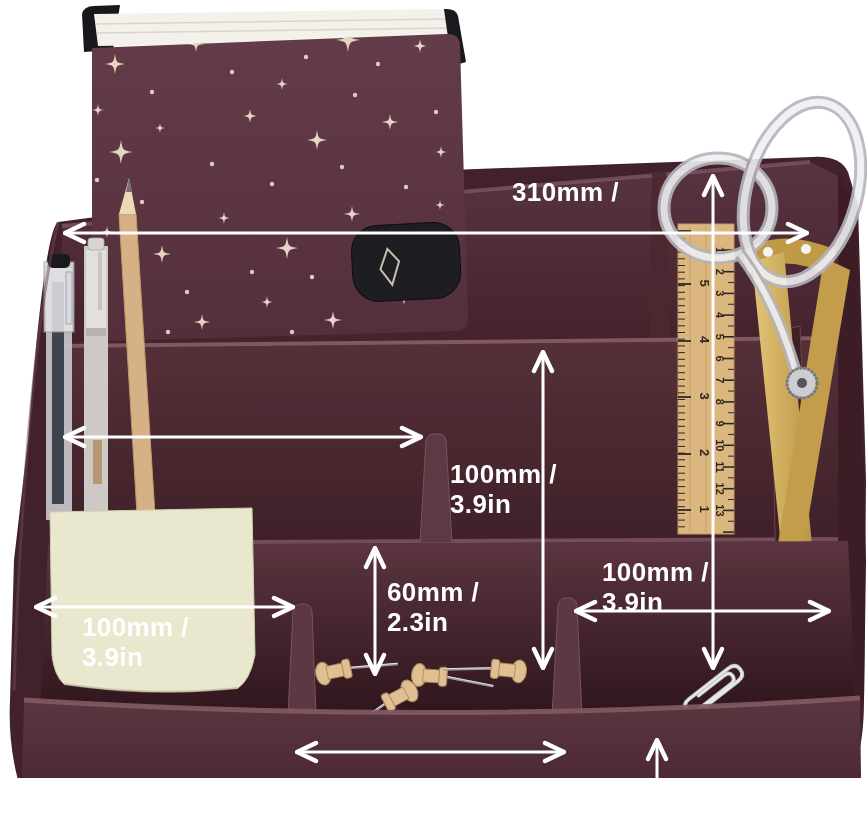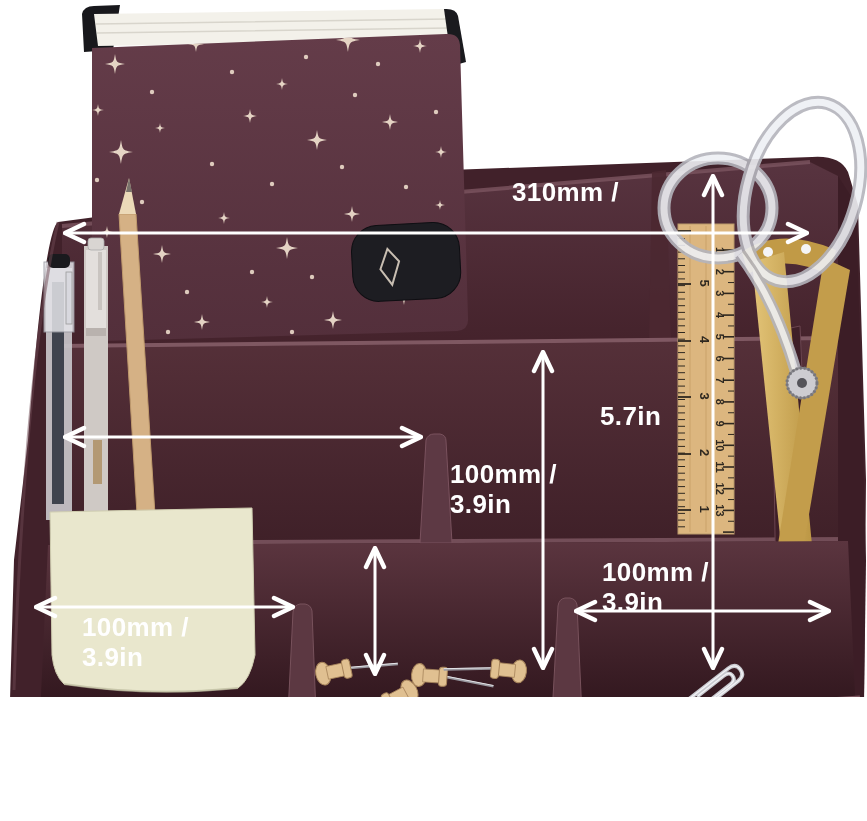--- a/index.html
+++ b/index.html
@@ -1,16 +1,16 @@
 <!DOCTYPE html>
 <html><head>
 <meta charset="utf-8">
 <style>
   html,body{margin:0;padding:0;background:#fff;}
-  #stage{position:relative;width:867px;height:697px;background:#ffffff;overflow:hidden;
+  #stage{position:relative;width:867px;height:778px;background:#ffffff;overflow:hidden;
          font-family:"Liberation Sans",sans-serif;}
   #scene{position:absolute;left:0;top:0;}
   .dim{position:absolute;color:#ffffff;font-size:26px;font-weight:600;line-height:1.16;
        letter-spacing:0.4px;white-space:nowrap;}
   .dim span{display:block;}
   .brand{position:absolute;color:#a4895a;font-size:13px;font-weight:400;
          letter-spacing:6.5px;white-space:nowrap;}
 </style>
 </head>
 <body>
@@ -337,24 +337,27 @@
 </svg>
 
 <div class="dim" style="left:512px;top:177px">
   <span>310mm /</span>
 </div>
 <div class="dim" style="left:450px;top:459px">
   <span>100mm /</span>
   <span>3.9in</span>
 </div>
 <div class="dim" style="left:600px;top:401px">
-  <span>5.7in</span>
 </div>
 <div class="dim" style="left:82px;top:612px">
   <span>100mm /</span>
   <span>3.9in</span>
 </div>
+<div class="dim" style="left:387px;top:577px">
+  <span>60mm /</span>
+  <span>2.3in</span>
+</div>
 <div class="dim" style="left:602px;top:557px">
   <span>100mm /</span>
   <span>3.9in</span>
 </div>
 <div class="brand" style="left:379px;top:783px">STACKERS</div>
 </div>
 
 </body></html>

